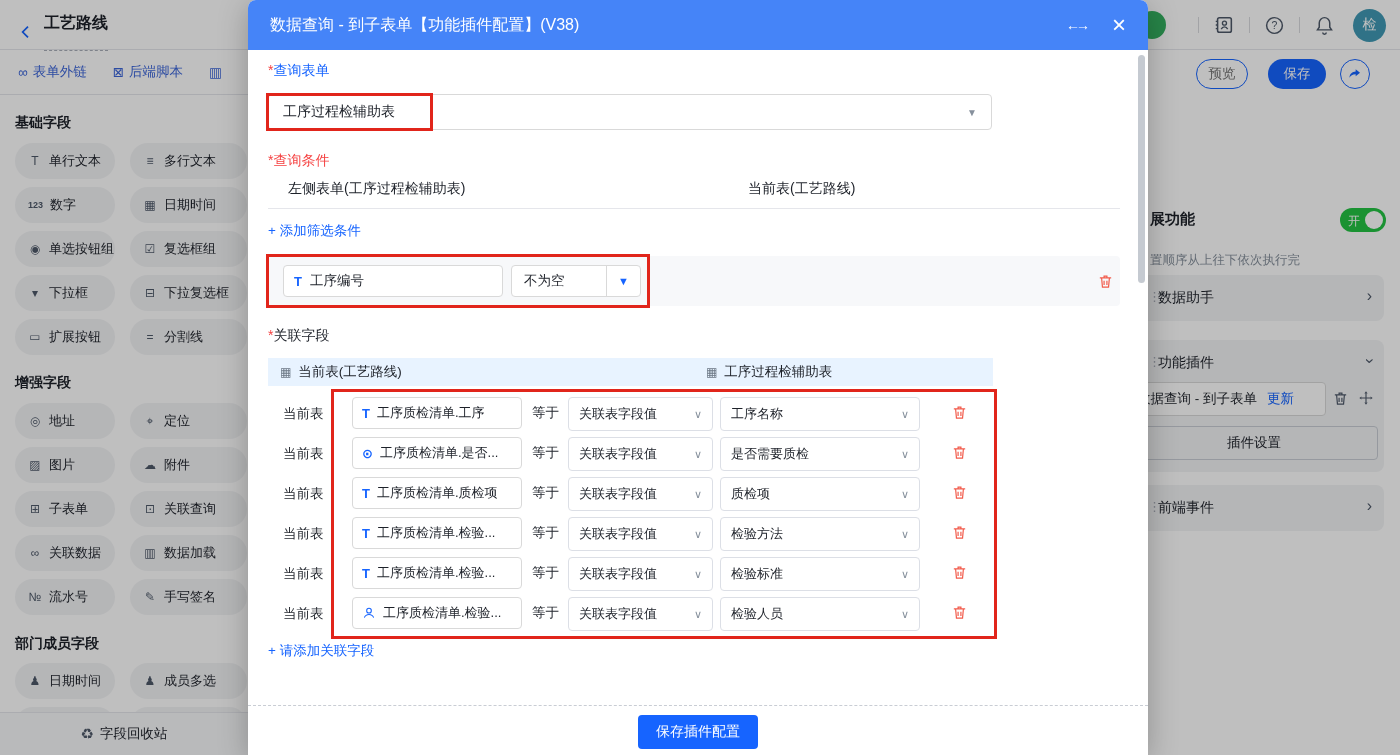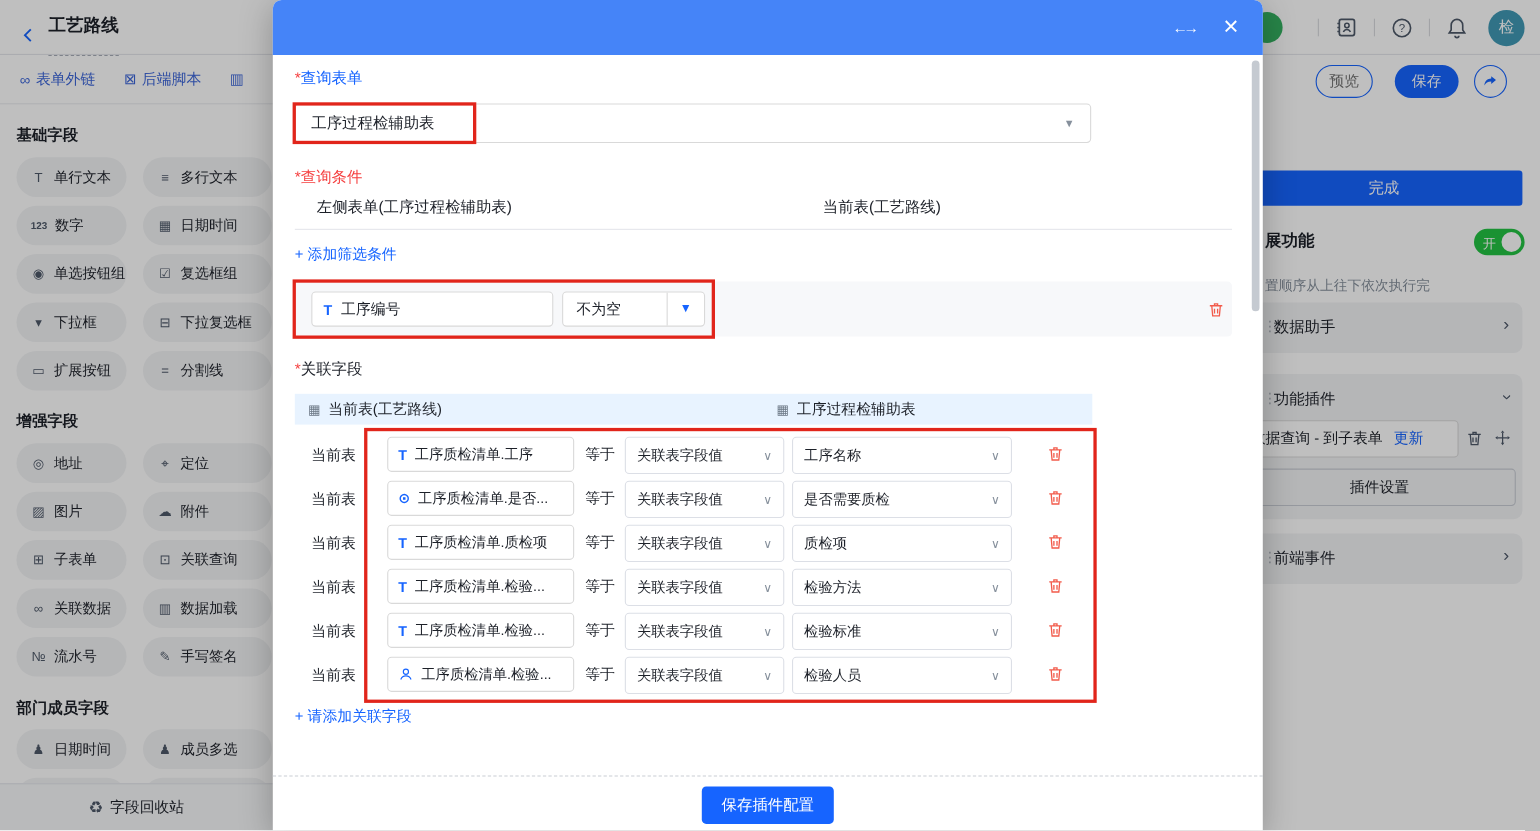--- a/index.html
+++ b/index.html
@@ -283,21 +283,20 @@
 <div class="rpanel">
   <div class="btn-preview">预览</div>
   <div class="btn-save">保存</div>
   <div class="btn-share">
       <svg class="ic" width="16" height="16">
         <use href="#i-share"></use>
       </svg>
     </div>
 
 
-  <div class="btn-done">完成</div>
 
   <div class="ext-label">展功能</div>
   <div class="toggle">
     <span class="t-txt">开</span>
     <span class="knob"></span>
   </div>
   <div class="rnote">置顺序从上往下依次执行完</div>
 
   <div class="rcard" style="top:225px;height:46px">
     <span class="dots">⋮⋮</span>
@@ -326,20 +325,21 @@
     <span class="dots">⋮⋮</span>
     <span class="rc-title">前端事件</span>
     <span class="chev">›</span>
   </div>
 </div>
 
 <div class="overlay"></div>
 
 <div class="modal">
   <div class="m-header">
+    <span>数据查询 - 到子表单【功能插件配置】(V38)</span>
     <span class="m-hicons">
       <span class="m-expand">←→</span>
       <span class="m-close">×</span>
     </span>
   </div>
 
   <div class="m-body">
 
     <div class="lbl" style="top:12px"><span class="req-star">*</span><span class="lbl-blue">查询表单</span></div>
     <div class="big-select">

